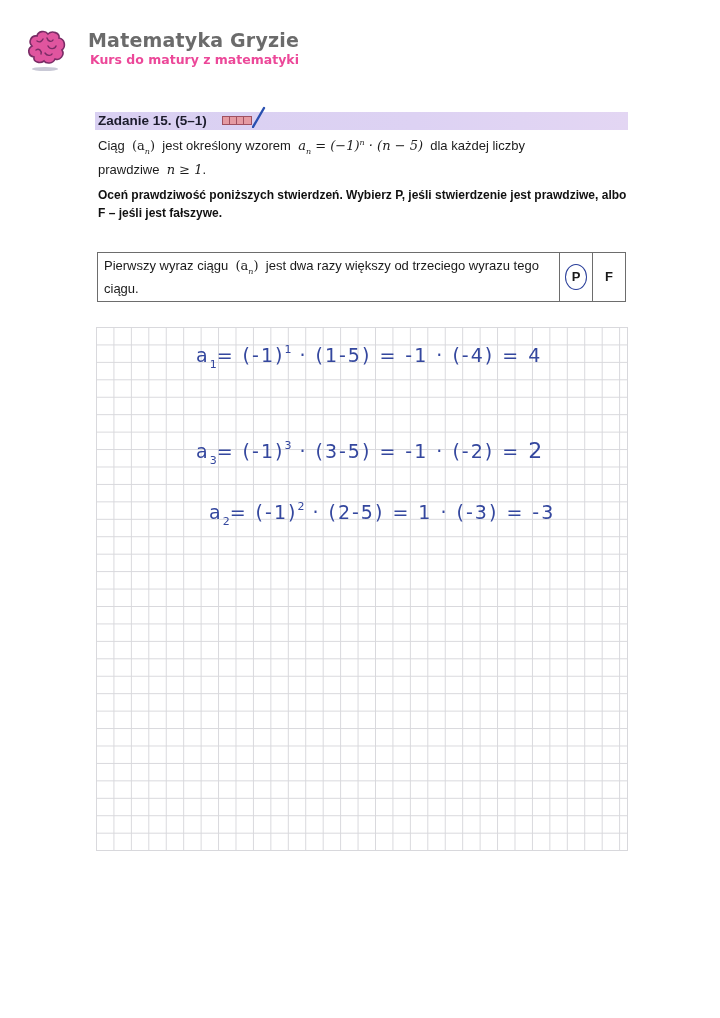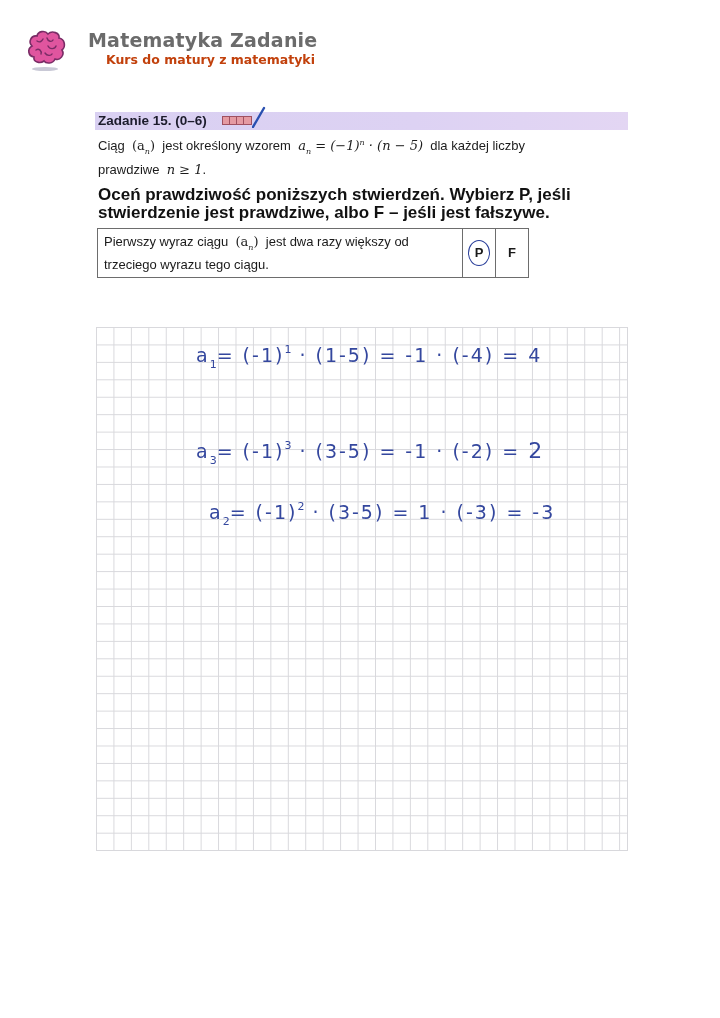--- a/index.html
+++ b/index.html
@@ -3,41 +3,41 @@
 <meta charset="utf-8">
 <style>
   * { box-sizing: border-box; margin: 0; padding: 0; }
   html, body { width: 720px; height: 1018px; background: #ffffff; overflow: hidden; }
   body { position: relative; font-family: "Liberation Sans", sans-serif; color: #1a1a1a; }
 
   
   .logo { position: absolute; left: 22px; top: 26px; width: 46px; height: 46px; }
   .logo-shadow { position: absolute; left: 32px; top: 67px; width: 26px; height: 4px; border-radius: 50%; background: #c9c9d6; }
   .brand-title { position: absolute; left: 88px; top: 29px; font-family: "DejaVu Sans", sans-serif; font-weight: bold; font-size: 19px; color: #6b6b6b; letter-spacing: 0.2px; }
-  .brand-subtitle { position: absolute; left: 106px; top: 52px; font-family: "DejaVu Sans", sans-serif; font-weight: bold; font-size: 12.5px; color: #c2410c; }
+  .brand-subtitle { position: absolute; left: 90px; top: 52px; font-family: "DejaVu Sans", sans-serif; font-weight: bold; font-size: 12.5px; color: #ec4899; }
 
   
   .task-band { position: absolute; left: 95px; top: 112px; width: 533px; height: 18px;
                background: linear-gradient(90deg, #d9d0f2 0%, #ddd2f3 60%, #e3d6f3 100%); }
   .task-title { position: absolute; left: 98px; top: 113px; font-size: 13.5px; font-weight: bold; color: #1c1c2c; }
   .points-box { position: absolute; left: 222px; top: 116px; display: flex; gap: 0; border: 1px solid #a05060; background: #e6a0a6; height: 9px; }
   .points-box span { display: block; width: 7px; height: 7px; border-right: 1px solid #a05060; background: #e59aa2; }
   .points-box span:last-child { border-right: none; }
   .pen-mark { position: absolute; left: 252px; top: 106px; width: 14px; height: 22px; }
 
   .task-text { position: absolute; left: 98px; top: 134px; width: 520px; font-size: 13px; line-height: 18px; color: #1c1c1c; }
   .math { font-family: "DejaVu Serif", serif; font-style: italic; font-size: 13px; }
   .math-up { font-family: "DejaVu Serif", serif; font-size: 13px; }
   sup.m { font-size: 8px; vertical-align: super; font-style: italic; font-family: "DejaVu Serif", serif; }
   sub.m { font-size: 8px; vertical-align: sub; font-style: italic; font-family: "DejaVu Serif", serif; }
 
-  .instruction { position: absolute; left: 98px; top: 186px; width: 530px; font-size: 17px; font-weight: bold; line-height: 18px; color: #111; }
+  .instruction { position: absolute; left: 98px; top: 186px; width: 530px; font-size: 12px; font-weight: bold; line-height: 18px; color: #111; }
 
   
-  .tf-table { position: absolute; left: 97px; top: 228px; width: 432px; border-collapse: collapse; font-size: 13px; }
+  .tf-table { position: absolute; left: 97px; top: 252px; width: 529px; border-collapse: collapse; font-size: 13px; }
   .tf-table td { border: 1px solid #6d6d6d; vertical-align: middle; }
   .tf-table td.stmt { padding: 4px 6px; line-height: 17px; }
   .tf-table td.opt { width: 33px; text-align: center; font-weight: bold; position: relative; }
   .tf-table tr.r1 td { height: 41px; }
   .tf-table tr.r2 td { height: 40px; }
   .circle-mark { position: absolute; left: 50%; top: 50%; width: 22px; height: 26px; margin-left: -11px; margin-top: -13px;
                  border: 1.5px solid #2a3f9a; border-radius: 50%; pointer-events: none; }
 
   
   .grid { position: absolute; left: 96px; top: 327px; width: 532px; height: 524px;
@@ -57,25 +57,25 @@
   .hw-line3 { left: 185px; top: 500px; }
 </style>
 </head>
 <body>
 
 <svg class="logo" viewBox="0 0 46 46">
   <path d="M10 20 C6 16 9 9 15 10 C16 5 23 4 26 8 C30 4 38 7 37 12 C43 13 44 21 40 24 C43 29 38 35 33 33 C31 38 24 38 22 35 C18 38 11 36 12 31 C6 30 5 23 10 20 Z" fill="#e0559f" stroke="#7a2c66" stroke-width="1.6"></path>
   <path d="M15 15 C18 17 20 15 21 13 M25 12 C26 16 30 16 31 14 M14 24 C17 22 20 25 19 28 M26 20 C28 24 33 23 34 20 M23 27 C25 30 29 30 30 28" fill="none" stroke="#7a2c66" stroke-width="1.4" stroke-linecap="round"></path>
 </svg>
 <div class="logo-shadow"></div>
-<div class="brand-title">Matematyka Zadanie</div>
+<div class="brand-title">Matematyka Gryzie</div>
 <div class="brand-subtitle">Kurs do matury z matematyki</div>
 
 <div class="task-band"></div>
-<div class="task-title">Zadanie 15. (0–6)</div>
+<div class="task-title">Zadanie 15. (5–1)</div>
 <div class="points-box">
   <span></span>
   <span></span>
   <span></span>
   <span></span>
 </div>
 <svg class="pen-mark" viewBox="0 0 14 22">
   <path d="M1 21 L12 2" stroke="#2a4fb0" stroke-width="2.4" stroke-linecap="round"></path>
 </svg>
 
@@ -112,14 +112,14 @@
 
 <div class="grid"></div>
 
 <div class="hw hw-line1">
   <span>a</span><sub>1</sub><span>= (-1)</span><sup>1</sup><span> · (1-5) = -1 · (-4) = 4</span>
 </div>
 <div class="hw hw-line2">
   <span>a</span><sub>3</sub><span>= (-1)</span><sup>3</sup><span> · (3-5) = -1 · (-2) = </span><span class="big">2</span>
 </div>
 <div class="hw hw-line3">
-  <span>a</span><sub>2</sub><span>= (-1)</span><sup>2</sup><span> · (3-5) = 1 · (-3) = -3</span>
+  <span>a</span><sub>2</sub><span>= (-1)</span><sup>2</sup><span> · (2-5) = 1 · (-3) = -3</span>
 </div>
 
 </body></html>

